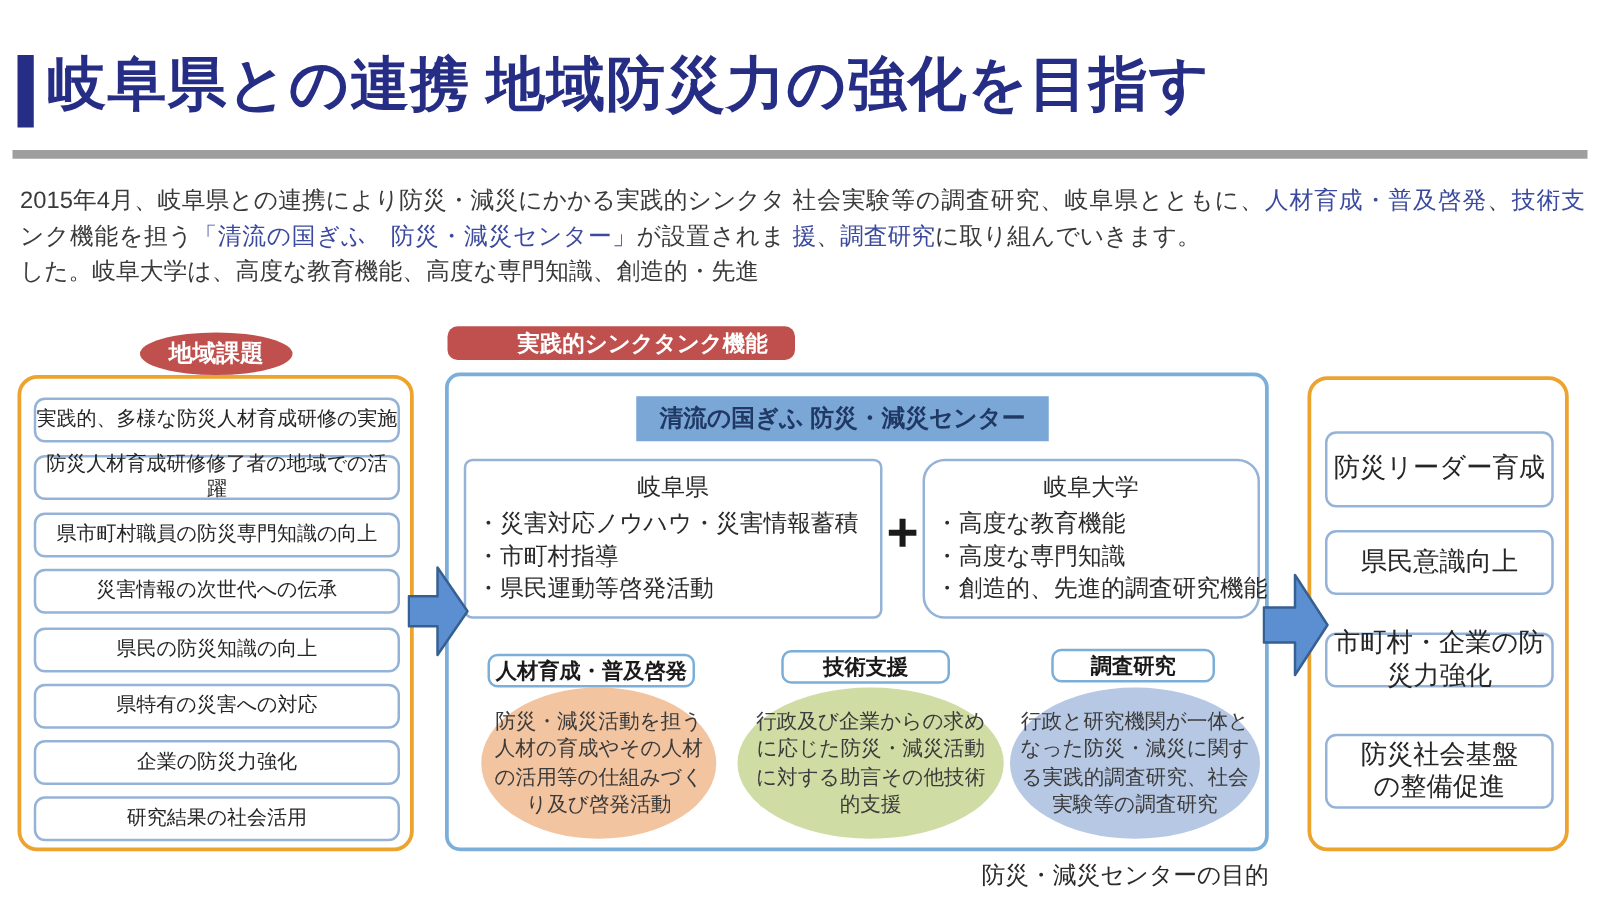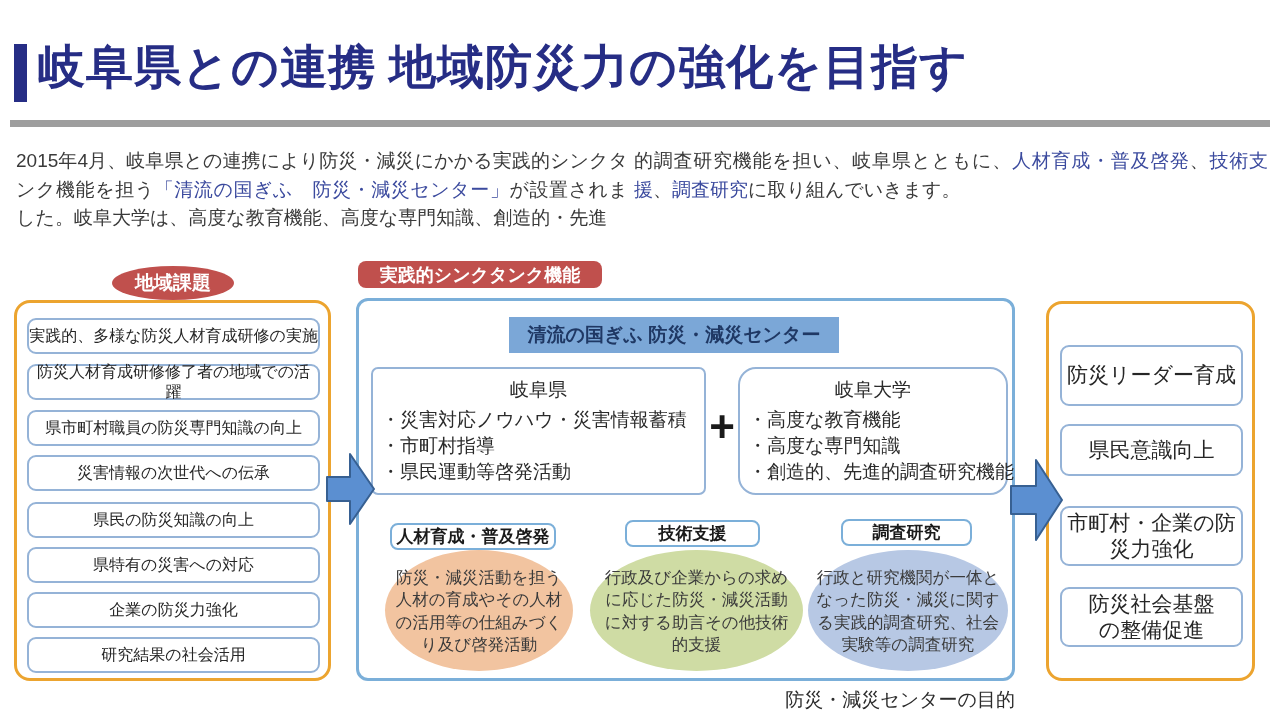--- a/index.html
+++ b/index.html
@@ -27,21 +27,21 @@
   .panel-center{ left:356px;  top:298px; width:659px; height:383px; }
   .panel-right { left:1046px; top:301px; width:209px; height:380px; }
   
   .badge {
     position:absolute; background:#c0504d; color:#fff; font-weight:bold;
     display:flex; align-items:center; justify-content:center; white-space:nowrap; z-index:5;
   }
   .badge.ellipse { border-radius:50%; }
   .badge.rrect   { border-radius:8px; }
   .badge-left   { left:112px;  top:266px; width:122px; height:34px; font-size:19px; }
-  .badge-center { left:358px;  top:261px; width:244px; height:27px; font-size:18px; }
+  .badge-center { left:358px;  top:261px; width:244px; height:27px; font-size:18px;padding-left:34px; }
   .badge-right  { left:1050px; top:266px; width:202px; height:32px; font-size:17px; }
   
   .item {
     position:absolute; border:2px solid #95b3d7; border-radius:9px; background:#fff;
     display:flex; align-items:center; justify-content:center; text-align:center;
     color:#262626; box-sizing:border-box; line-height:1.25;
   }
   .panel-left .item  { left:10px; width:293px; height:36px; font-size:16px; }
   .panel-right .item { left:11px; width:183px; font-size:21px; }
   
@@ -92,21 +92,21 @@
 </head>
 <body>
 
 <div class="page">
 
   <div class="title-accent-bar"></div>
   <h1 class="page-title">岐阜県との連携 地域防災力の強化を目指す</h1>
   <div class="title-rule"></div>
 
   <div class="intro-col left"><span>2015年4月、岐阜県との連携により防災・減災にかかる実践的シンクタンク機能を担う</span><span class="blue-text">「清流の国ぎふ　防災・減災センター」</span><span>が設置されました。岐阜大学は、高度な教育機能、高度な専門知識、創造的・先進</span></div>
-  <div class="intro-col right"><span>的調査研究機能を担い、岐阜県とともに、</span><span class="blue-text">人材育成・普及啓発</span><span>、</span><span class="blue-text">技術支援</span><span>、</span><span class="blue-text">調査研究</span><span>に取り組んでいきます。</span></div>
+  <div class="intro-col right"><span>社会実験等の調査研究、岐阜県とともに、</span><span class="blue-text">人材育成・普及啓発</span><span>、</span><span class="blue-text">技術支援</span><span>、</span><span class="blue-text">調査研究</span><span>に取り組んでいきます。</span></div>
 
   <div class="badge ellipse badge-left">地域課題</div>
   <div class="panel orange panel-left">
     <div class="item" style="top:15px">実践的、多様な防災人材育成研修の実施</div>
     <div class="item" style="top:61px">防災人材育成研修修了者の地域での活躍</div>
     <div class="item" style="top:107px">県市町村職員の防災専門知識の向上</div>
     <div class="item" style="top:152px">災害情報の次世代への伝承</div>
     <div class="item" style="top:199px">県民の防災知識の向上</div>
     <div class="item" style="top:244px">県特有の災害への対応</div>
     <div class="item" style="top:289px">企業の防災力強化</div>
@@ -138,21 +138,21 @@
     <div class="func-label func-l3">調査研究</div>
 
     <div class="func-ellipse func-e1">防災・減災活動を担う人材の育成やその人材の活用等の仕組みづくり及び啓発活動</div>
     <div class="func-ellipse func-e2">行政及び企業からの求めに応じた防災・減災活動に対する助言その他技術的支援</div>
     <div class="func-ellipse func-e3">行政と研究機関が一体となった防災・減災に関する実践的調査研究、社会実験等の調査研究</div>
   </div>
 
   <div class="panel orange panel-right">
     <div class="item" style="top:41px;  height:61px">防災リーダー育成</div>
     <div class="item" style="top:120px; height:52px">県民意識向上</div>
-    <div class="item" style="top:202px; height:60px; padding:0 4px">市町村・企業の防災力強化</div>
+    <div class="item" style="top:202px; height:44px; padding:0 4px">市町村・企業の防災力強化</div>
     <div class="item" style="top:283px; height:60px; padding:0 20px">防災社会基盤の整備促進</div>
   </div>
 
   <svg class="flow-arrow arrow-left" width="50" height="78" viewBox="0 0 50 78">
     <polygon points="1,27 24,27 24,4 48,39 24,74 24,51 1,51" fill="#5b8fd1" stroke="#376092" stroke-width="2" stroke-linejoin="round"></polygon>
   </svg>
   <svg class="flow-arrow arrow-right" width="54" height="88" viewBox="0 0 54 88">
     <polygon points="1,30 26,30 26,4 52,44 26,84 26,58 1,58" fill="#5b8fd1" stroke="#376092" stroke-width="2" stroke-linejoin="round"></polygon>
   </svg>
 

